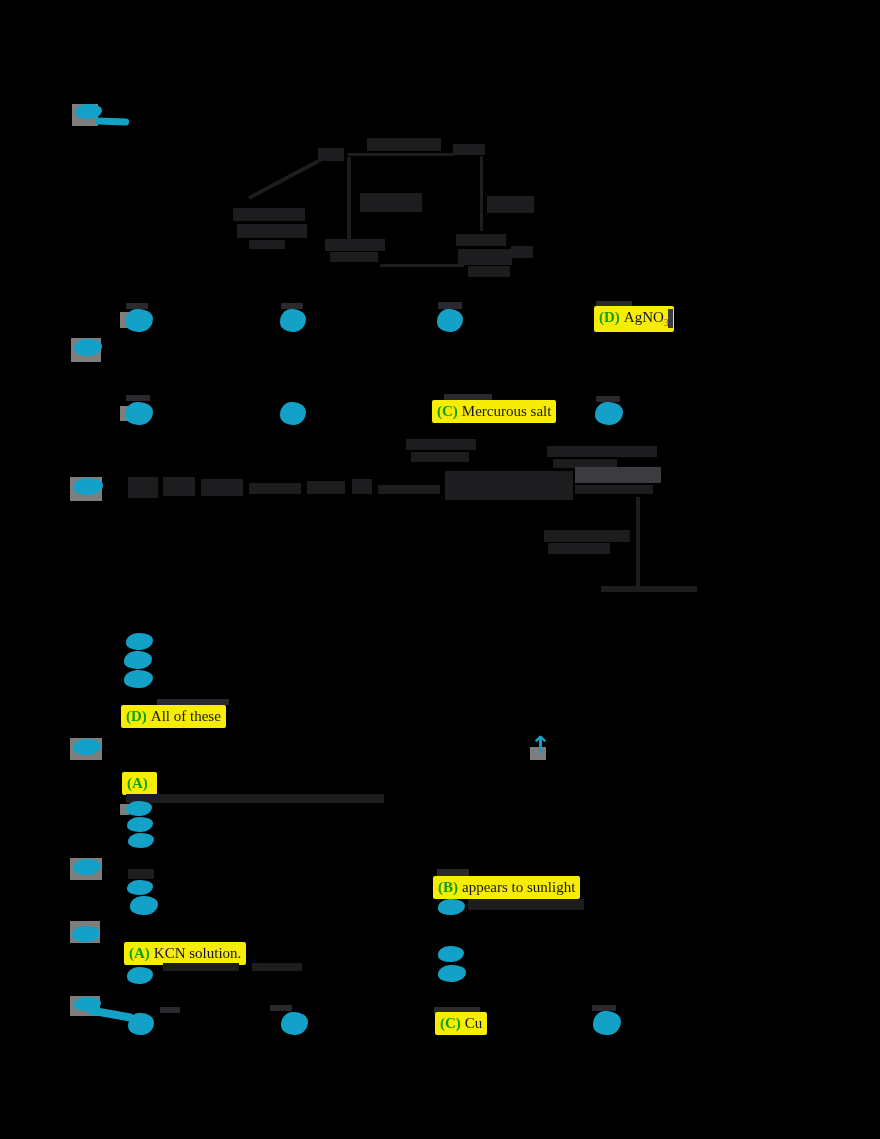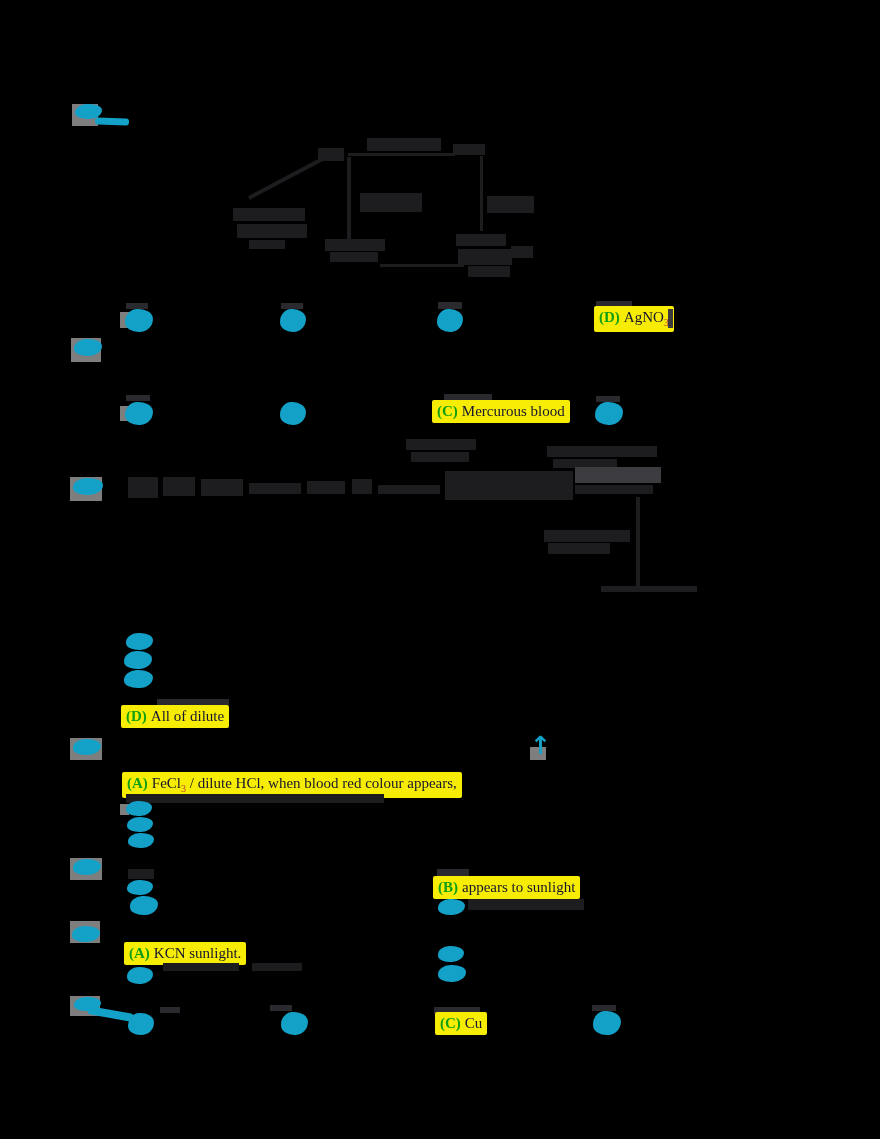--- a/index.html
+++ b/index.html
@@ -69,21 +69,21 @@
 
   <div class="abs halo" style="left:71px;top:338px;width:30px;height:24px;"></div>
   <div class="abs mark" style="left:74px;top:339px;width:28px;height:17px;"></div>
   <div class="abs dk2" style="left:126px;top:395px;width:24px;height:6px;"></div>
   <div class="abs dk2" style="left:444px;top:394px;width:48px;height:6px;"></div>
   <div class="abs dk2" style="left:596px;top:396px;width:24px;height:6px;"></div>
   <div class="abs halo" style="left:120px;top:406px;width:10px;height:15px;"></div>
   <div class="abs mark" style="left:125px;top:402px;width:28px;height:23px;"></div>
   <div class="abs mark" style="left:280px;top:402px;width:26px;height:23px;"></div>
   <div class="chip" style="left:432px;top:400px;">
-    <span class="letter">(C)</span><span>Mercurous blood</span>
+    <span class="letter">(C)</span><span>Mercurous salt</span>
   </div>
   <div class="abs mark" style="left:595px;top:402px;width:28px;height:23px;"></div>
 
   <div class="abs dk" style="left:406px;top:439px;width:70px;height:11px;"></div>
   <div class="abs dk" style="left:411px;top:452px;width:58px;height:10px;"></div>
   <div class="abs dk" style="left:547px;top:446px;width:110px;height:11px;"></div>
   <div class="abs dk" style="left:553px;top:459px;width:64px;height:9px;"></div>
   <div class="abs halo" style="left:70px;top:477px;width:32px;height:24px;"></div>
   <div class="abs mark" style="left:73px;top:478px;width:30px;height:17px;"></div>
   <div>
@@ -101,29 +101,29 @@
   <div class="abs dk" style="left:636px;top:497px;width:4px;height:90px;"></div>
   <div class="abs dk" style="left:544px;top:530px;width:86px;height:12px;"></div>
   <div class="abs dk" style="left:548px;top:543px;width:62px;height:11px;"></div>
   <div class="abs dk" style="left:601px;top:586px;width:96px;height:6px;"></div>
 
   <div class="abs mark" style="left:126px;top:633px;width:27px;height:17px;"></div>
   <div class="abs mark" style="left:124px;top:651px;width:28px;height:18px;"></div>
   <div class="abs mark" style="left:124px;top:670px;width:29px;height:18px;"></div>
   <div class="abs dk2" style="left:157px;top:699px;width:72px;height:6px;"></div>
   <div class="chip" style="left:121px;top:705px;">
-    <span class="letter">(D)</span><span>All of dilute</span>
+    <span class="letter">(D)</span><span>All of these</span>
   </div>
 
   <div class="abs halo" style="left:70px;top:738px;width:32px;height:22px;"></div>
   <div class="abs mark" style="left:73px;top:739px;width:28px;height:16px;"></div>
   <div class="abs halo" style="left:530px;top:747px;width:16px;height:13px;"></div>
   <div class="abs uparrow" style="left:530px;top:733px;">↑</div>
   <div class="chip" style="left:122px;top:772px;">
-    <span class="letter">(A)</span><span><span>FeCl</span><sub>3</sub><span> / dilute HCl, when blood red colour appears,</span></span>
+    <span class="letter">(A)</span>
   </div>
   <div class="abs dk" style="left:126px;top:794px;width:258px;height:9px;"></div>
   <div class="abs halo" style="left:120px;top:804px;width:9px;height:11px;"></div>
   <div class="abs mark" style="left:126px;top:801px;width:26px;height:15px;"></div>
   <div class="abs mark" style="left:127px;top:817px;width:26px;height:15px;"></div>
   <div class="abs mark" style="left:128px;top:833px;width:26px;height:15px;"></div>
 
   <div class="abs halo" style="left:70px;top:858px;width:32px;height:22px;"></div>
   <div class="abs mark" style="left:73px;top:859px;width:28px;height:16px;"></div>
   <div class="abs dk" style="left:128px;top:869px;width:26px;height:10px;"></div>
@@ -132,21 +132,21 @@
   <div class="abs dk2" style="left:437px;top:869px;width:32px;height:8px;"></div>
   <div class="chip" style="left:433px;top:876px;">
     <span class="letter">(B)</span><span>appears to sunlight</span>
   </div>
   <div class="abs mark" style="left:438px;top:899px;width:27px;height:16px;"></div>
   <div class="abs dk" style="left:468px;top:899px;width:116px;height:11px;"></div>
 
   <div class="abs halo" style="left:70px;top:921px;width:30px;height:22px;"></div>
   <div class="abs mark" style="left:72px;top:926px;width:28px;height:16px;"></div>
   <div class="chip" style="left:124px;top:942px;">
-    <span class="letter">(A)</span><span>KCN sunlight.</span>
+    <span class="letter">(A)</span><span>KCN solution.</span>
   </div>
   <div class="abs dk" style="left:163px;top:963px;width:76px;height:8px;"></div>
   <div class="abs dk" style="left:252px;top:963px;width:50px;height:8px;"></div>
   <div class="abs mark" style="left:127px;top:967px;width:26px;height:17px;"></div>
   <div class="abs mark" style="left:438px;top:946px;width:26px;height:16px;"></div>
   <div class="abs mark" style="left:438px;top:965px;width:28px;height:17px;"></div>
 
   <div class="abs halo" style="left:70px;top:996px;width:30px;height:20px;"></div>
   <div class="abs mark" style="left:74px;top:997px;width:27px;height:14px;"></div>
   <div class="abs cybar" style="left:88px;top:1006px;width:46px;height:8px;transform:rotate(10deg);transform-origin:left center;"></div>

